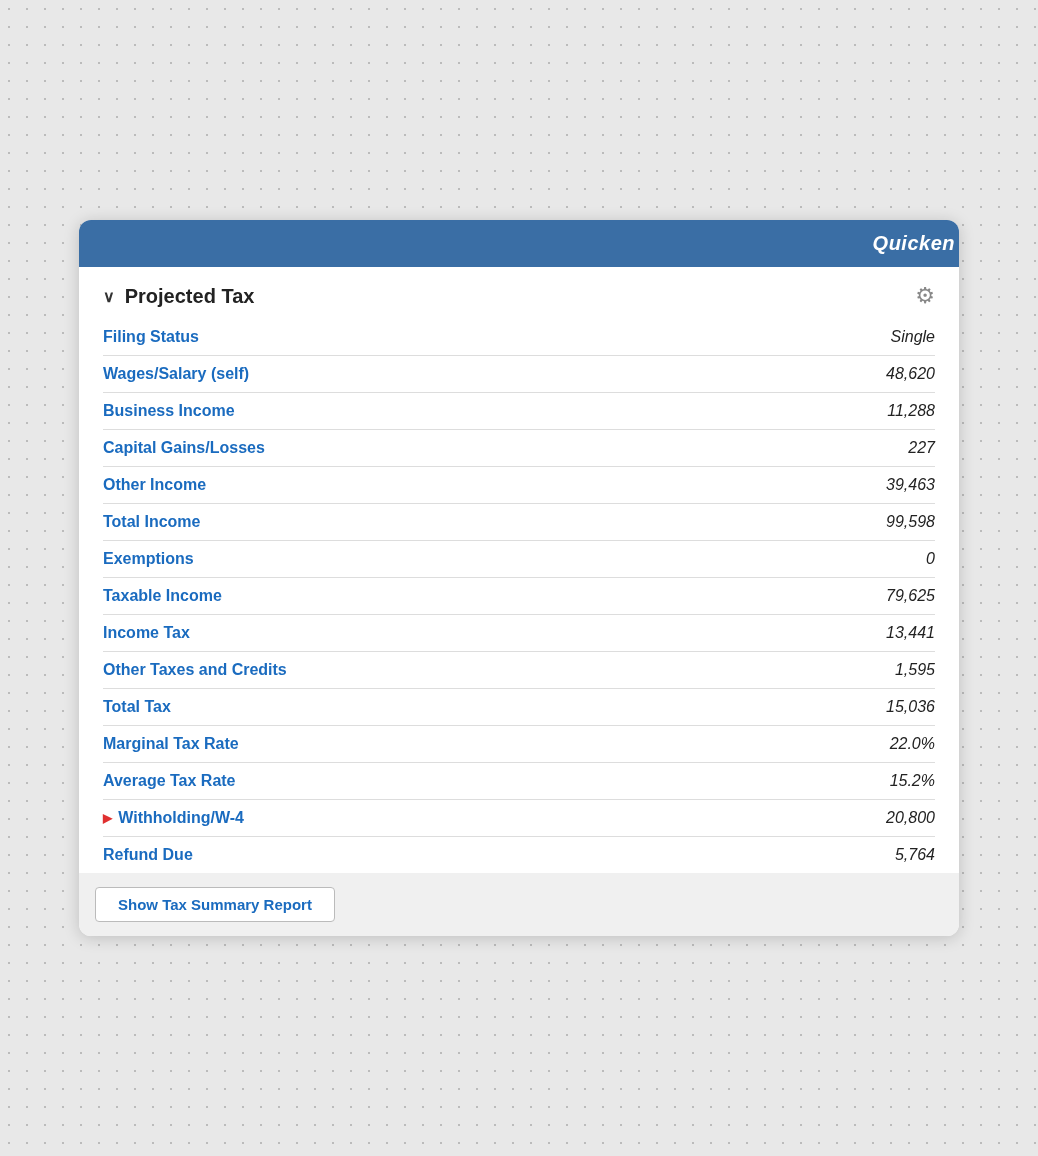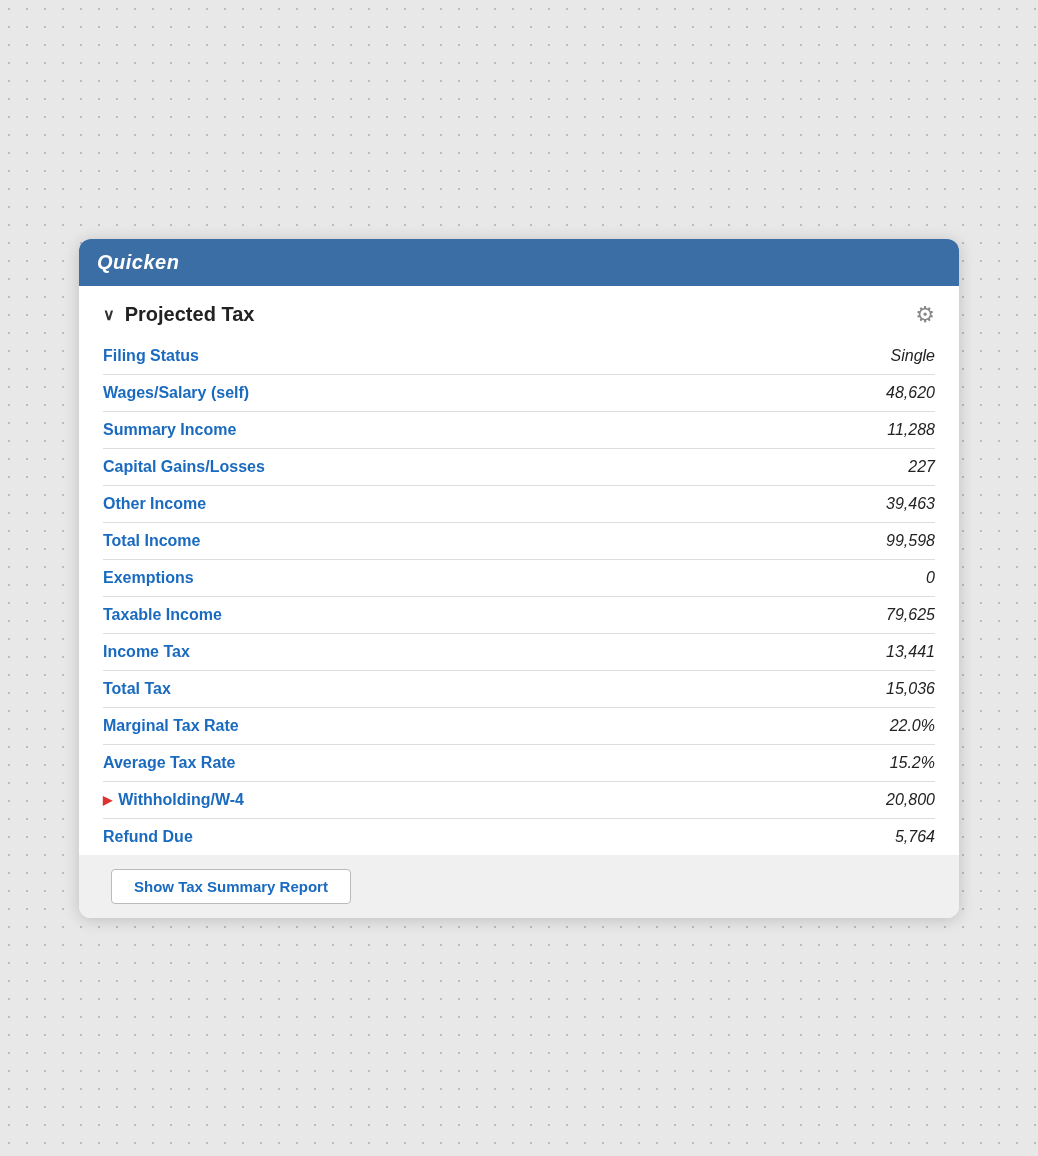--- a/index.html
+++ b/index.html
@@ -23,21 +23,22 @@
     .card {
       background: #fff;
       border-radius: 12px;
       box-shadow: 0 2px 16px rgba(0,0,0,0.18);
       width: 880px;
       overflow: hidden;
     }
 
     .card-header {
       background: #3a6ea5;
-      padding: 12px 18px;
+      padding: 12px 4px;
+      text-align: right;
     }
 
     .card-header-title {
       color: #fff;
       font-size: 20px;
       font-style: italic;
       font-weight: bold;
       letter-spacing: 0.5px;
     }
 
@@ -113,21 +114,21 @@
     }
 
     .triangle-icon {
       color: #e03030;
       font-size: 12px;
       line-height: 1;
     }
 
     .card-footer {
       background: #f0f0f0;
-      padding: 14px 32px;
+      padding: 14px 16px;
       display: flex;
       align-items: center;
     }
 
     .show-report-btn {
       background: #fff;
       border: 1px solid #bbb;
       border-radius: 4px;
       padding: 8px 22px;
       font-size: 15px;
@@ -155,21 +156,21 @@
       <tbody id="tax-rows">
       <tr>
       <td class="label-cell">Filing Status</td>
       <td class="value-cell">Single</td>
     </tr>
           <tr>
       <td class="label-cell">Wages/Salary (self)</td>
       <td class="value-cell">48,620</td>
     </tr>
           <tr>
-      <td class="label-cell">Summary Income</td>
+      <td class="label-cell">Business Income</td>
       <td class="value-cell">11,288</td>
     </tr>
           <tr>
       <td class="label-cell">Capital Gains/Losses</td>
       <td class="value-cell">227</td>
     </tr>
           <tr>
       <td class="label-cell">Other Income</td>
       <td class="value-cell">39,463</td>
     </tr>
@@ -181,20 +182,24 @@
       <td class="label-cell">Exemptions</td>
       <td class="value-cell">0</td>
     </tr>
           <tr>
       <td class="label-cell">Taxable Income</td>
       <td class="value-cell">79,625</td>
     </tr>
           <tr>
       <td class="label-cell">Income Tax</td>
       <td class="value-cell">13,441</td>
+    </tr>
+          <tr>
+      <td class="label-cell">Other Taxes and Credits</td>
+      <td class="value-cell">1,595</td>
     </tr>
           <tr>
       <td class="label-cell">Total Tax</td>
       <td class="value-cell">15,036</td>
     </tr>
           <tr>
       <td class="label-cell">Marginal Tax Rate</td>
       <td class="value-cell">22.0%</td>
     </tr>
           <tr>

